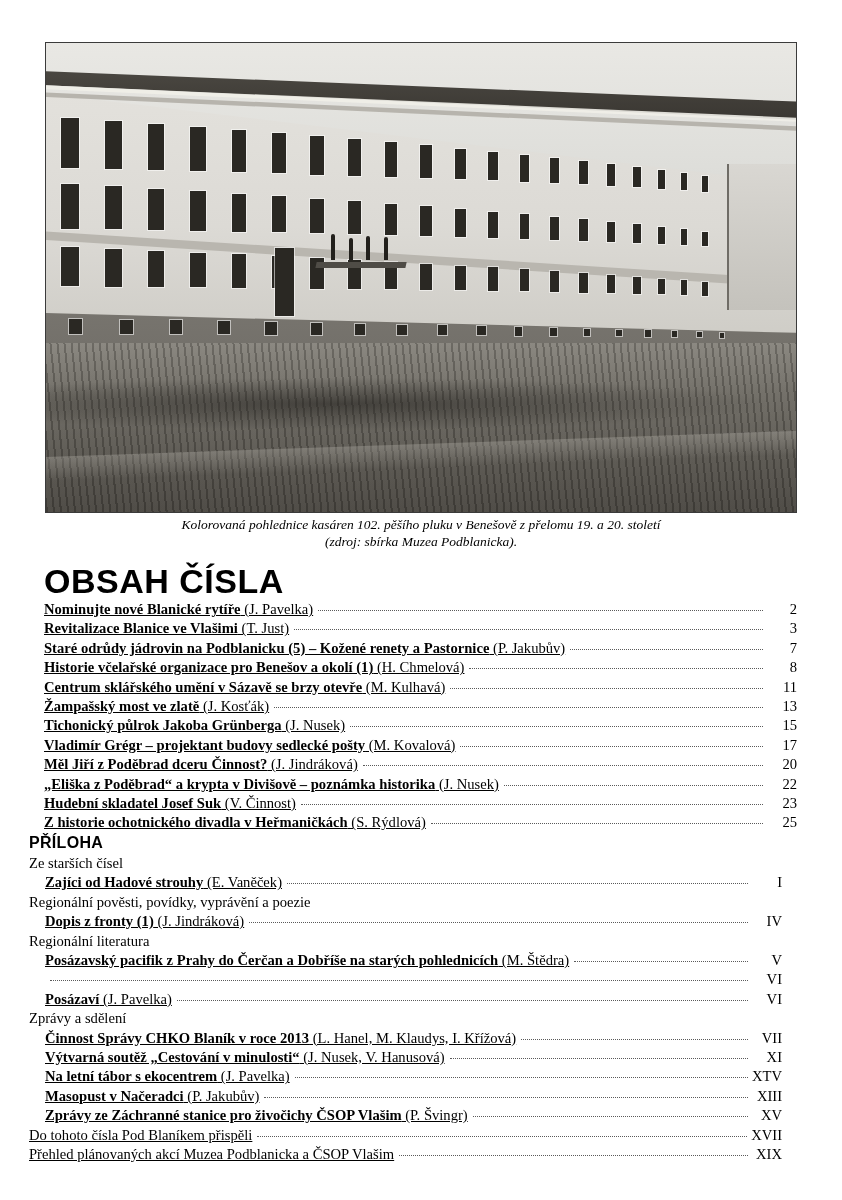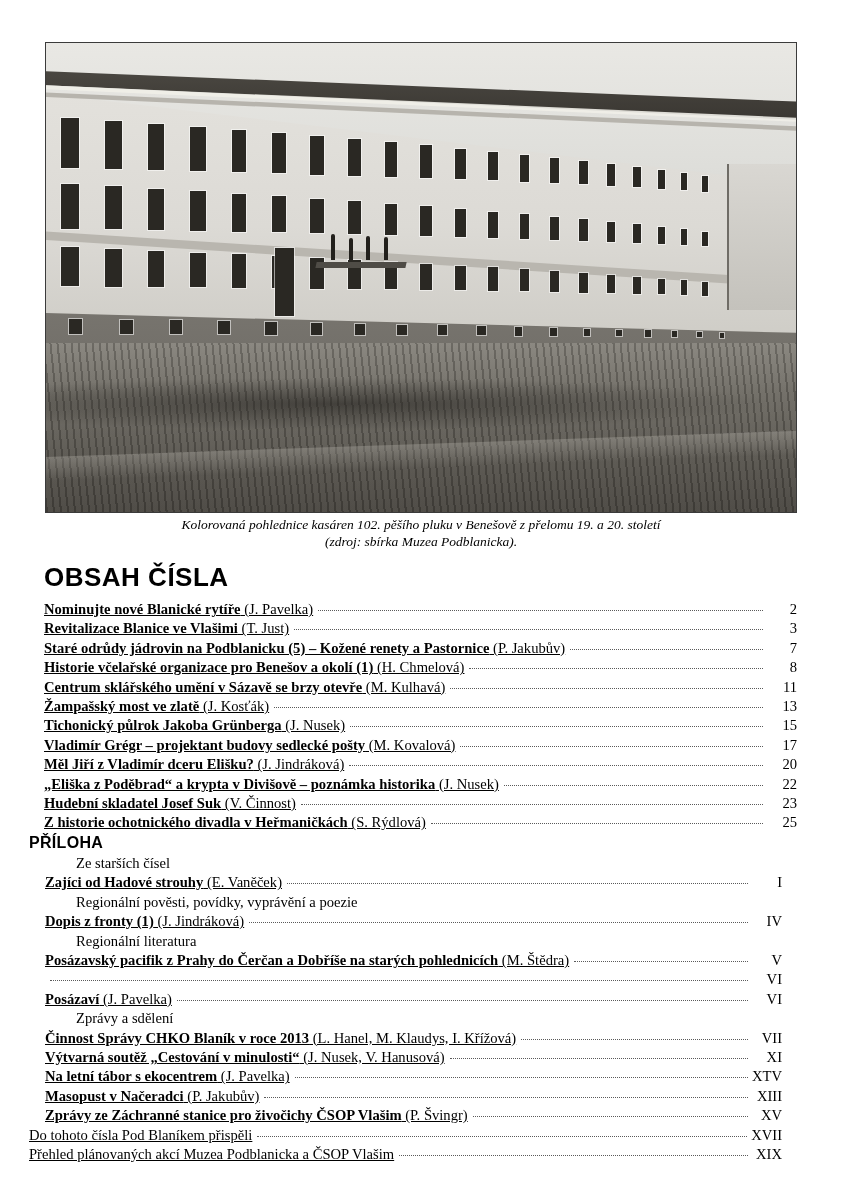--- a/index.html
+++ b/index.html
@@ -173,21 +173,21 @@
     line-height: 17px;
   }
 
   
   .heading-main {
     position: absolute;
     left: 44px;
     top: 562px;
     font-family: "Liberation Sans", "DejaVu Sans", sans-serif;
     font-weight: bold;
-    font-size: 26px;
+    font-size: 34px;
     letter-spacing: 0.5px;
   }
   .heading-sub {
     font-family: "Liberation Sans", "DejaVu Sans", sans-serif;
     font-weight: bold;
     font-size: 16px;
     letter-spacing: 0.3px;
     margin-bottom: 2px;
   }
 
@@ -225,21 +225,20 @@
   .pg {
     flex: 0 0 auto;
     text-align: right;
     min-width: 30px;
     font-size: 14.6px;
   }
   .cat {
     font-size: 14.6px;
     line-height: 19.4px;
     font-weight: normal;
-    margin-left: 47px;
   }
   .indent { padding-left: 16px; }
   .entry.plain .txt .t { font-weight: normal; }
 </style>
 </head>
 <body>
 
 <div class="page">
 
   <div class="photo-block">
@@ -392,21 +391,21 @@
         <span class="txt"><span class="t">Tichonický půlrok Jakoba Grünberga</span><span class="a"> (J. Nusek)</span></span>
         <span class="leader"></span>
         <span class="pg">15</span>
       </div>
       <div class="entry">
         <span class="txt"><span class="t">Vladimír Grégr – projektant budovy sedlecké pošty</span><span class="a"> (M. Kovalová)</span></span>
         <span class="leader"></span>
         <span class="pg">17</span>
       </div>
       <div class="entry">
-        <span class="txt"><span class="t">Měl Jiří z Vladimír dceru Elišku?</span><span class="a"> (J. Jindráková)</span></span>
+        <span class="txt"><span class="t">Měl Jiří z Poděbrad dceru Činnost?</span><span class="a"> (J. Jindráková)</span></span>
         <span class="leader"></span>
         <span class="pg">20</span>
       </div>
       <div class="entry">
         <span class="txt"><span class="t">„Eliška z Poděbrad“ a krypta v Divišově – poznámka historika</span><span class="a"> (J. Nusek)</span></span>
         <span class="leader"></span>
         <span class="pg">22</span>
       </div>
       <div class="entry">
         <span class="txt"><span class="t">Hudební skladatel Josef Suk</span><span class="a"> (V. Činnost)</span></span>

